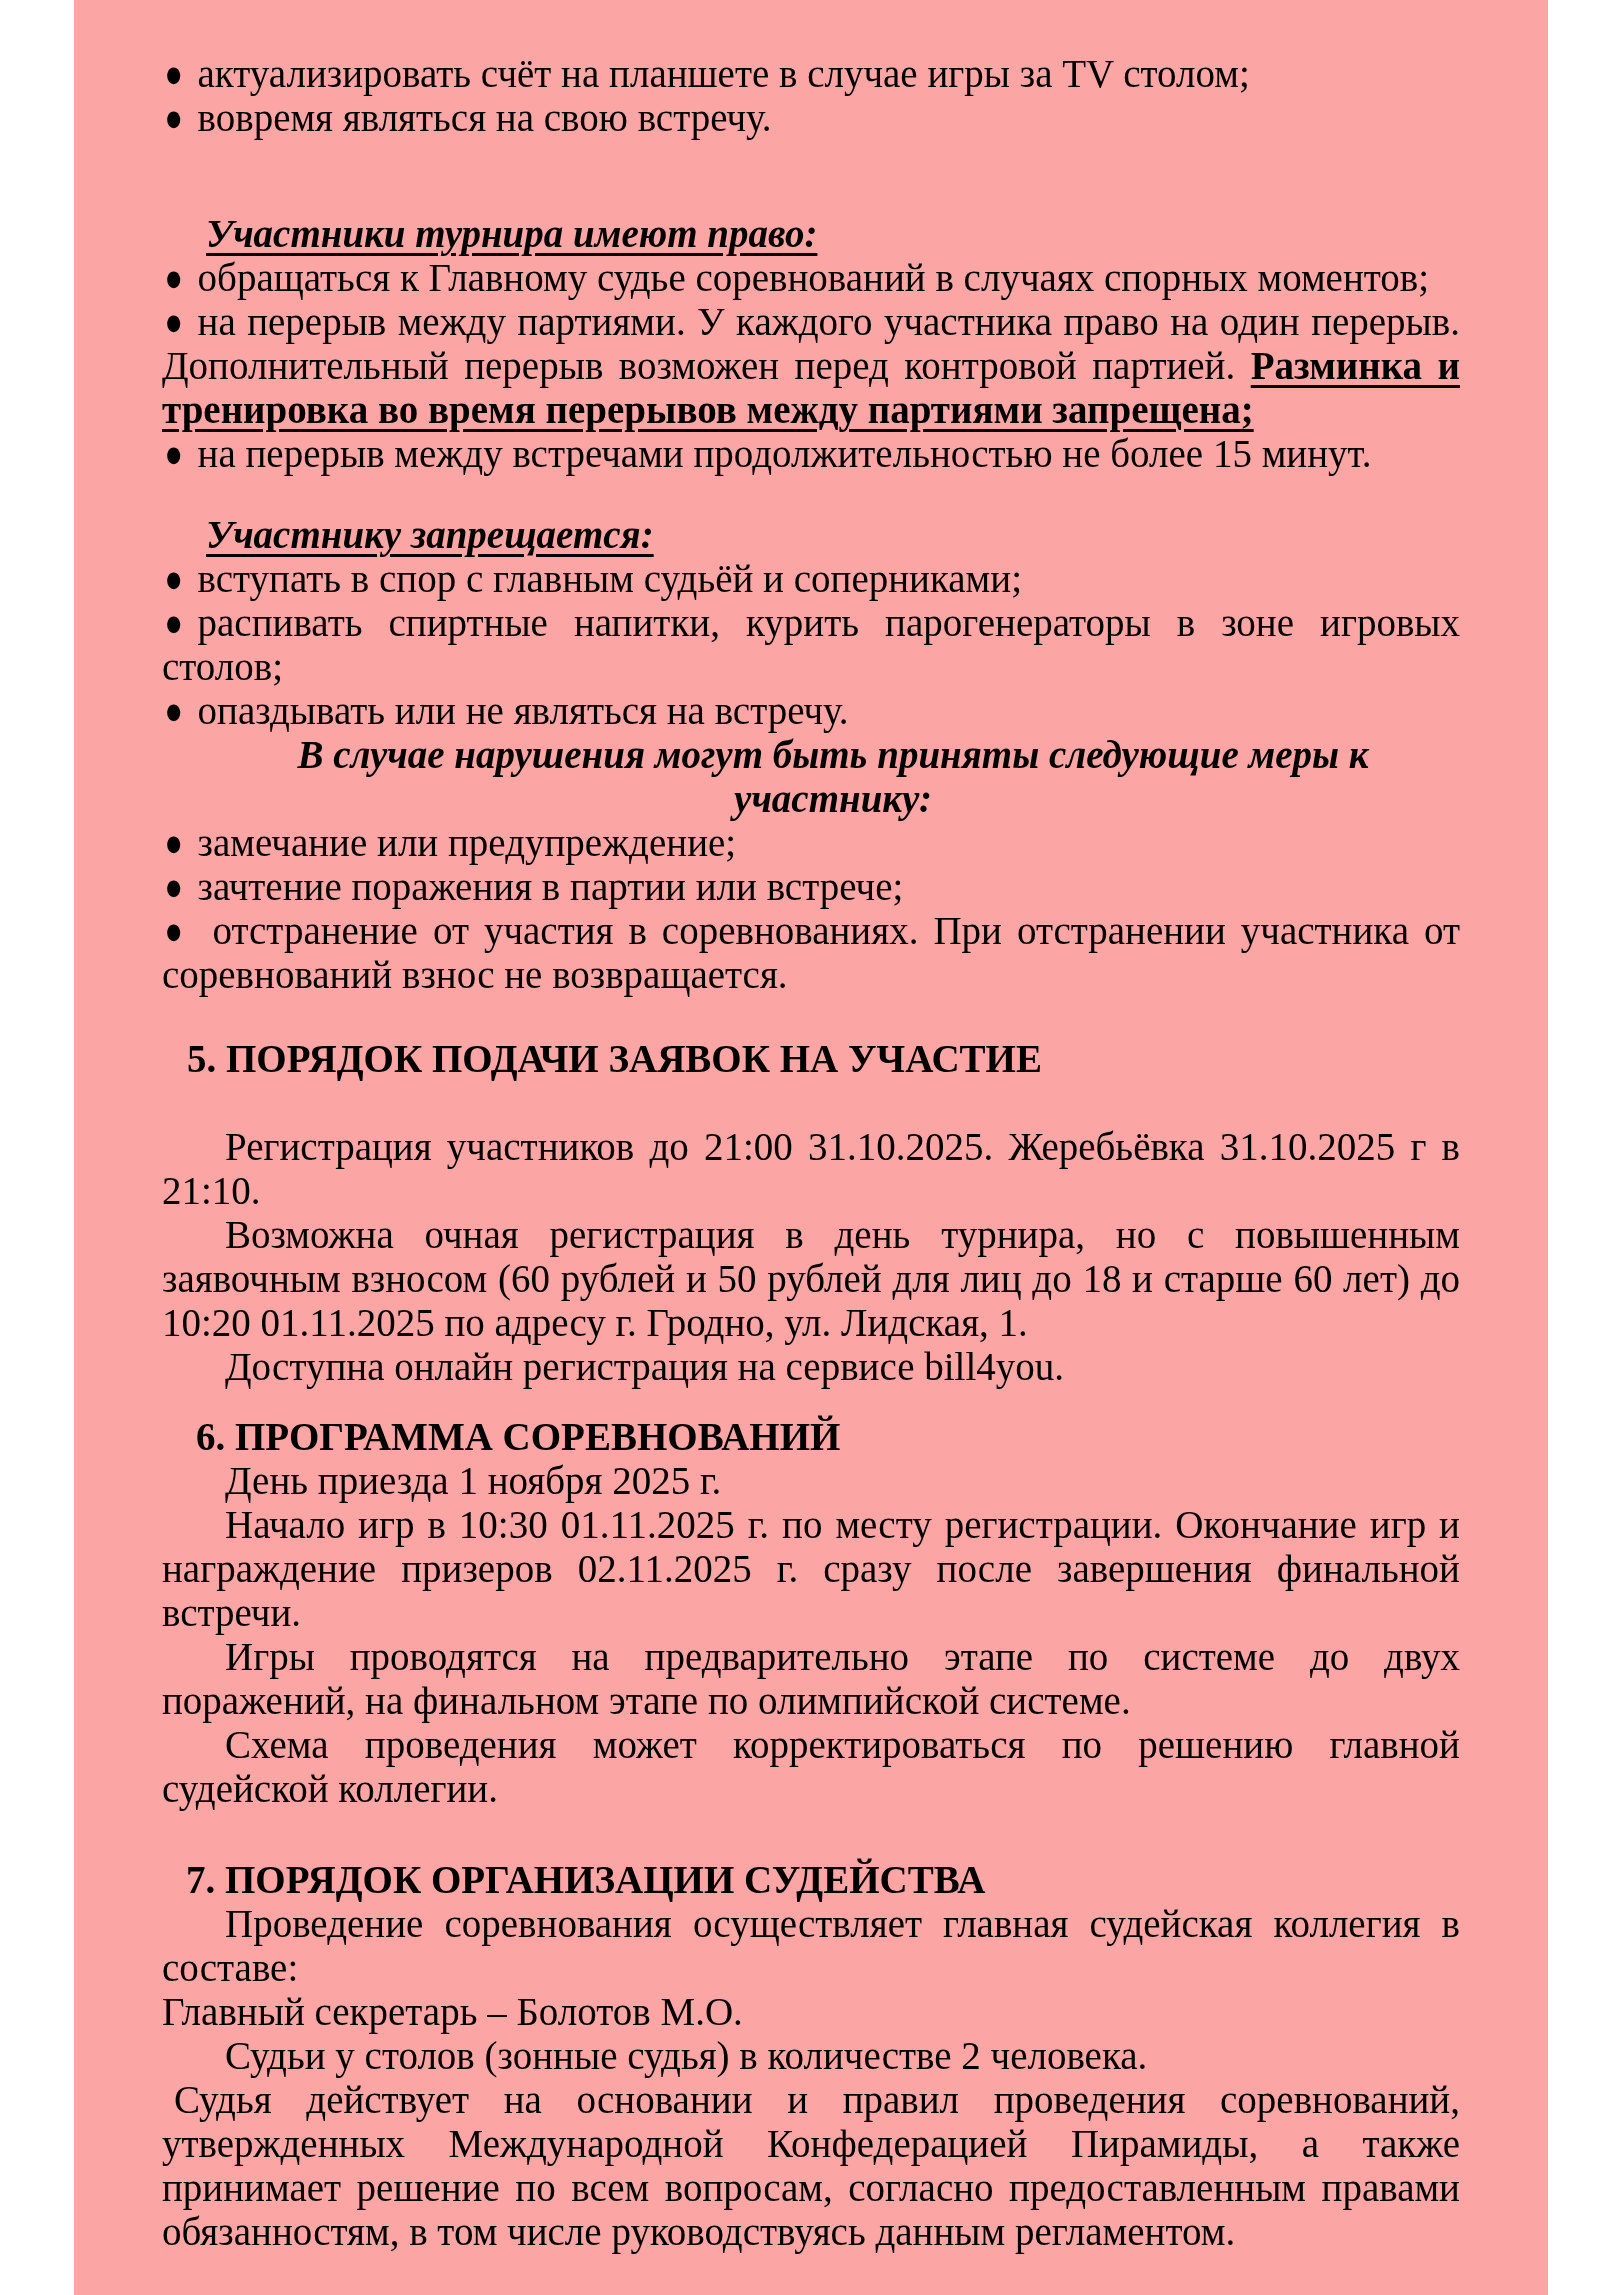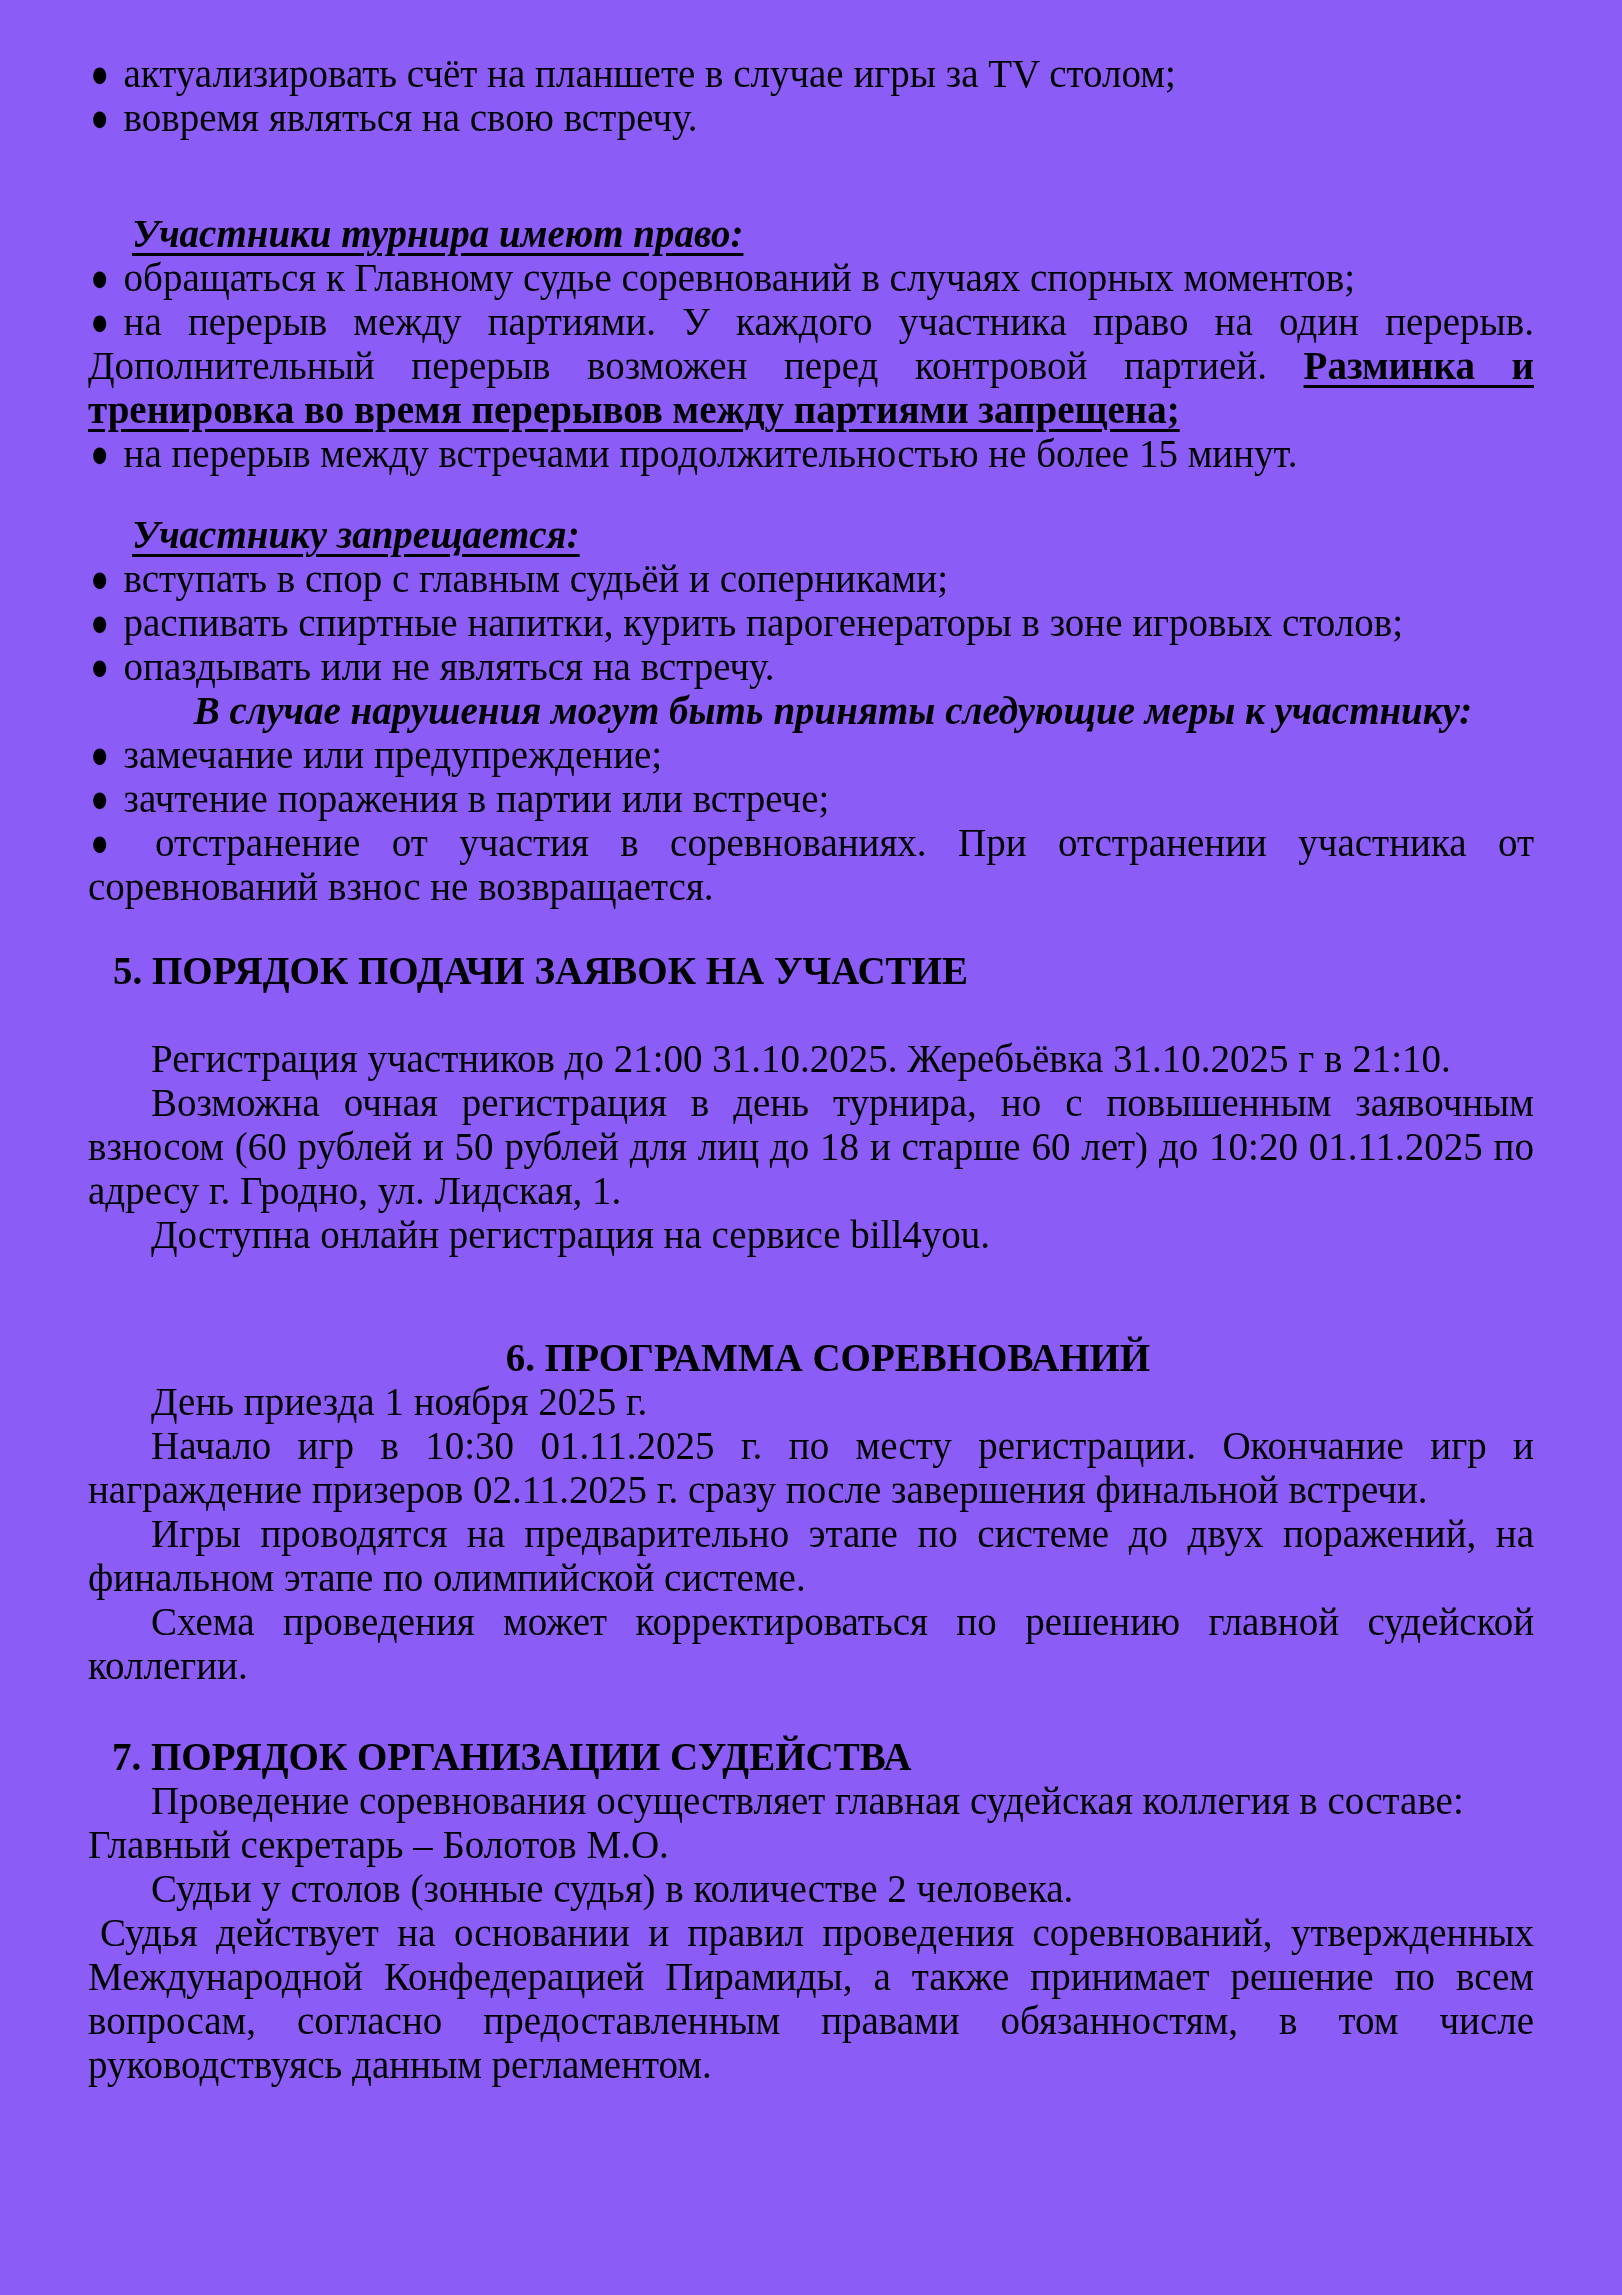--- a/index.html
+++ b/index.html
@@ -1,21 +1,21 @@
 <!DOCTYPE html>
 <html lang="ru" style="font-size:13.5px"><head>
 <meta charset="utf-8">
 <style>
   html, body { margin: 0; padding: 0; background: #ffffff; }
   .page {
     position: relative;
-    width: 1622px;
+    width: 1474px;
     height: 2295px;
     margin: 0 auto;
-    background: #8b5cf6;
+    background: #fca5a5;
     color: #000000;
     font-family: "Liberation Serif", serif;
     font-size: 39px;
     line-height: 44px;
     box-sizing: border-box;
     padding: 52px 88px 0 88px;
     overflow: hidden;
   }
   p { margin: 0; text-align: justify; }
   .bullet-item { text-align: justify; }
@@ -39,21 +39,21 @@
     font-weight: bold;
     text-decoration: underline;
     text-decoration-thickness: 2.5px;
     text-underline-offset: 6px;
   }
   .section-heading {
     font-weight: bold;
     text-align: left;
   }
   .h5 { padding-left: 25px; margin-top: 40px; margin-bottom: 44px; }
-  .h6 { padding-left: 34px; margin-top: 79px; text-align: center; }
+  .h6 { padding-left: 34px; margin-top: 26px; }
   .h7 { padding-left: 24px; margin-top: 47px; }
   .mt-rights { margin-top: 72px; }
   .mt-prohib { margin-top: 37px; }
   .indent { text-indent: 63px; }
   .indent-small { text-indent: 12px; }
 </style>
 </head>
 <body>
 
 <div class="page">

